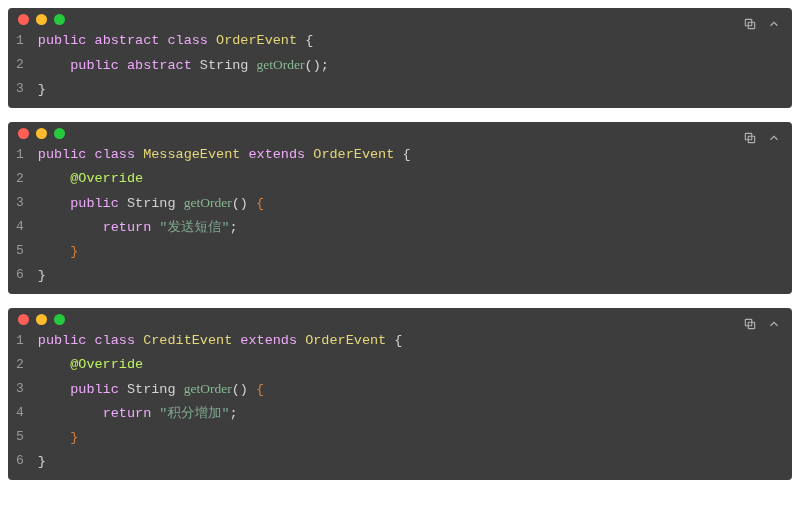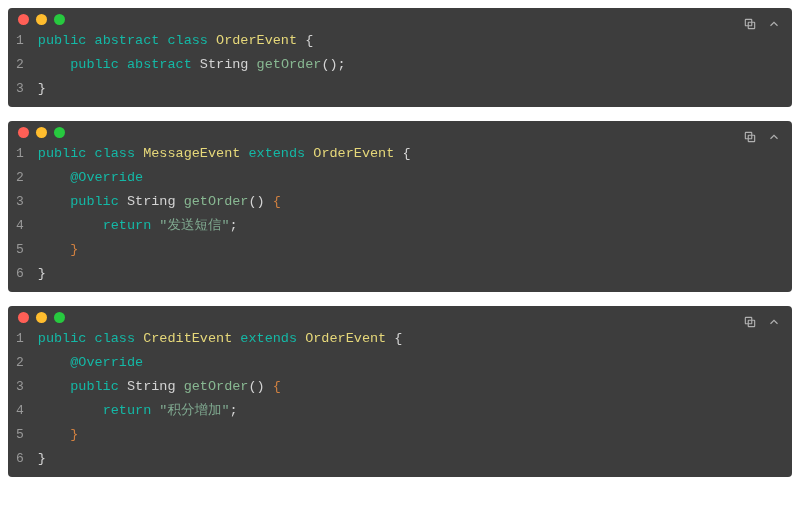--- a/index.html
+++ b/index.html
@@ -64,25 +64,25 @@
     user-select: none;
     line-height: 24px;
     font-size: 13px;
   }
   .lines {
     flex: 1;
     line-height: 24px;
     color: #d4d4d4;
     white-space: pre;
   }
-  .tok-key { color: #14b8a6; }
+  .tok-key { color: #f0abfc; }
   .tok-type { color: #e6d87a; text-align: center; }
-  .tok-fn { color: #88b892; }
+  .tok-fn { color: #88b892; font-family: Liberation Serif, serif; }
   .tok-str { color: #7fa88f; }
-  .tok-anno { color: #14b8a6; }
+  .tok-anno { color: #bef264; }
   .tok-punc { color: #d4d4d4; }
   .tok-brace { color: #d08040; }
 </style>
 </head>
 <body>
 
 <div id="container">
     <div class="code-block">
       <div class="block-header">
         <div class="traffic-lights">

